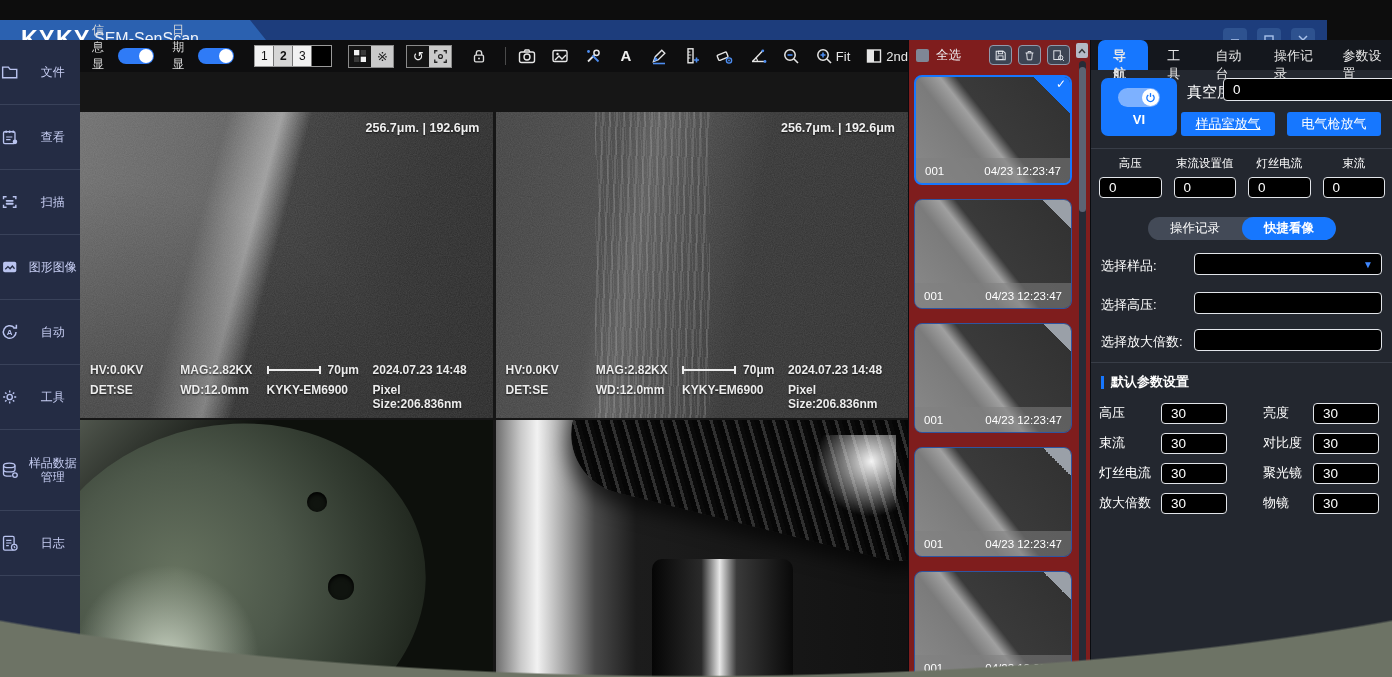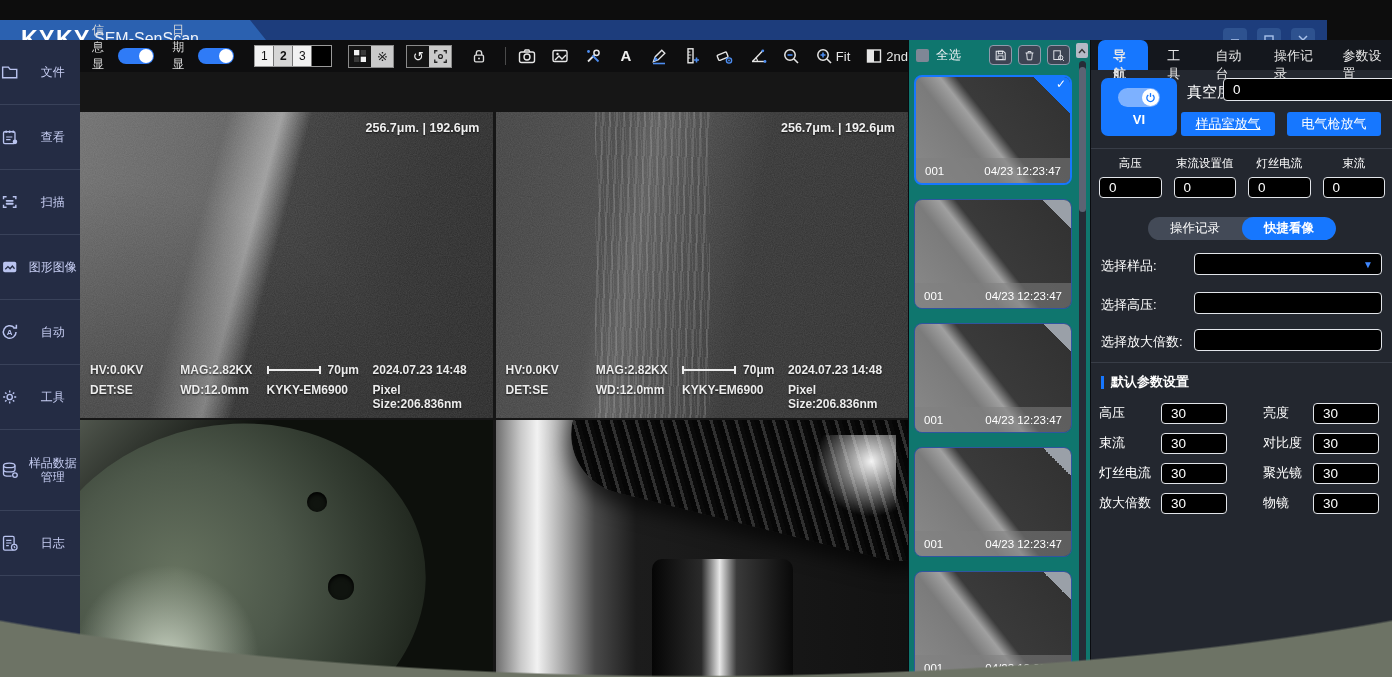--- a/index.html
+++ b/index.html
@@ -85,21 +85,21 @@
   .cam2::before{content:"";position:absolute;left:18%;top:-14%;width:96%;height:56%;border-radius:60px;
     transform:rotate(14deg);box-shadow:0 10px 20px rgba(0,0,0,.65);
     background:repeating-linear-gradient(60deg,#060606 0 5px,#303030 5px 8px,#0a0a0a 8px 12px);}
   .cam2::after{content:"";position:absolute;left:38%;bottom:-4%;width:34%;height:50%;
     border-radius:10px 10px 6px 6px;
     background:linear-gradient(90deg,#050505 0,#2a2a2a 35%,#e8e8e8 48%,#3a3a3a 60%,#090909 100%);}
   .cam2-glow{position:absolute;right:3%;top:6%;width:20%;height:34%;z-index:2;
     background:radial-gradient(circle at 70% 30%,rgba(255,255,255,.95),rgba(255,255,255,0) 65%);}
 
   
-  .thumbs{position:absolute;left:908px;top:40px;width:182px;height:637px;background:#0f766e;
+  .thumbs{position:absolute;left:908px;top:40px;width:182px;height:637px;background:#7f1d1d;
     border-left:1px solid #0a0c10;}
   .thumbs-header{height:30px;display:flex;align-items:center;padding:0 20px 0 7px;}
   .checkbox{width:13px;height:13px;border-radius:2px;background:#7f8796;cursor:pointer;flex:none;}
   .sel-all{font-size:12.5px;color:#f0f2f6;margin-left:7px;}
   .th-spacer{flex:1;}
   .tool-btn{width:23px;height:20px;border:1px solid #9099ab;border-radius:4px;background:#3d4453;
     display:flex;align-items:center;justify-content:center;margin-left:6px;cursor:pointer;flex:none;}
   .thumb-list{position:absolute;left:5px;top:35px;width:160px;}
   .thumb{position:relative;width:158px;height:110px;border-radius:8px;overflow:hidden;
     margin-bottom:14px;border:1px solid #2f55a0;cursor:pointer;

